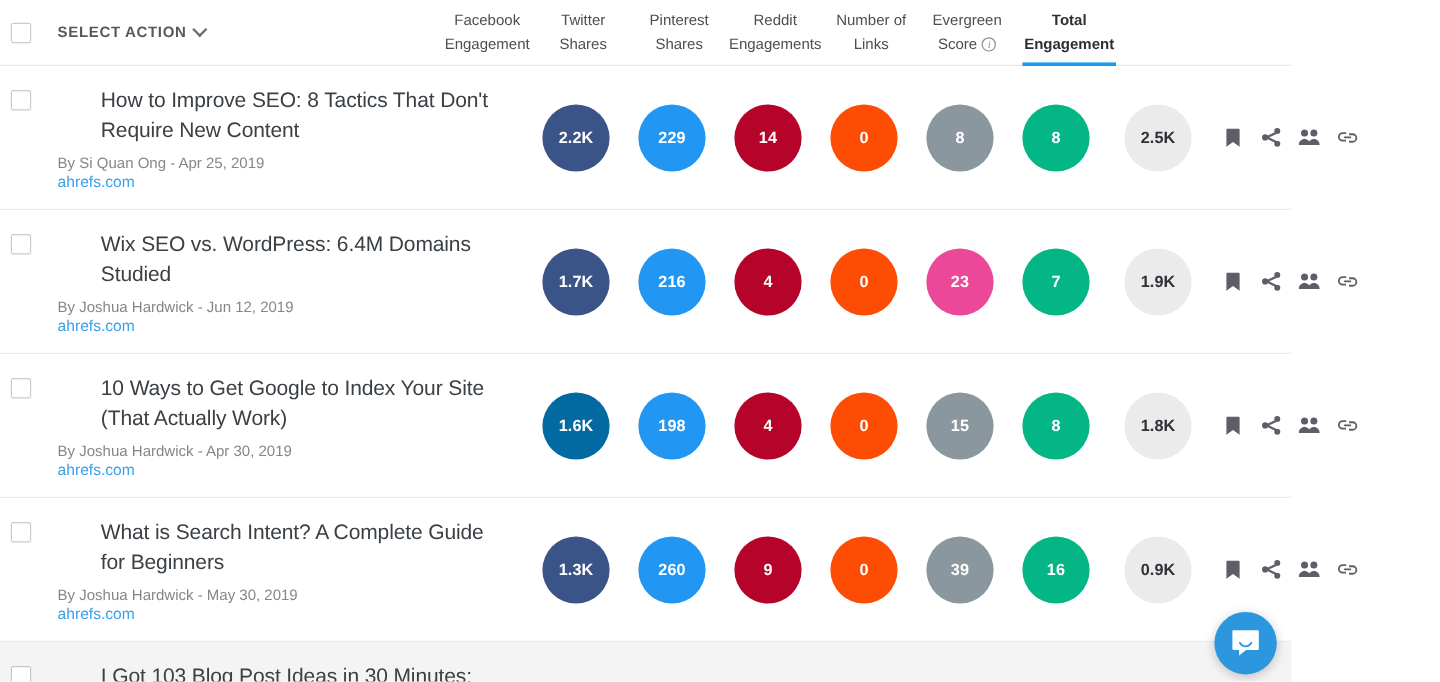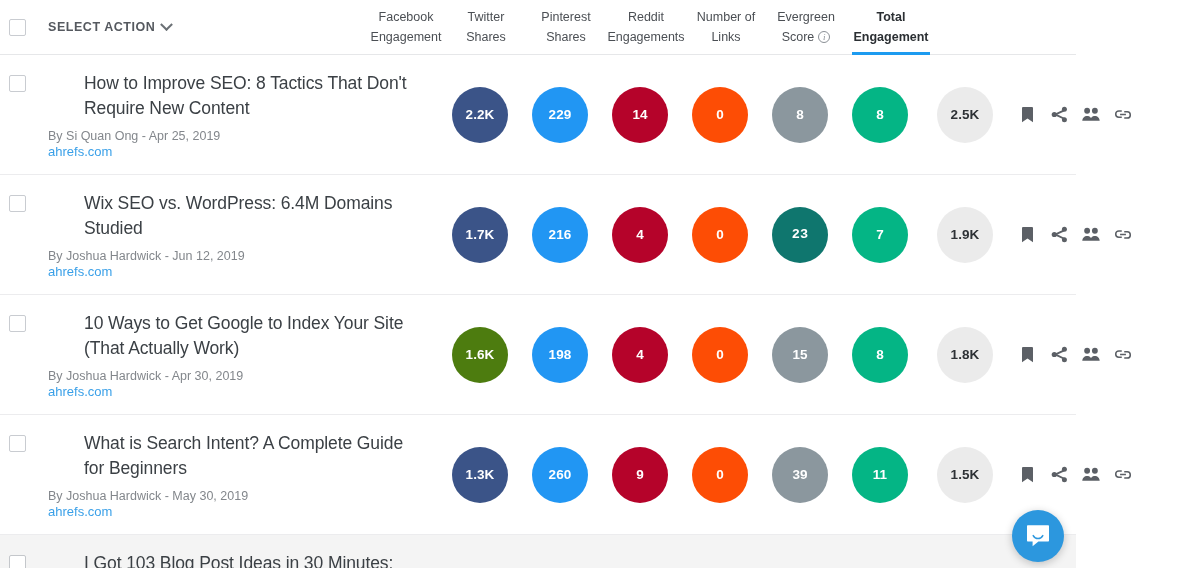--- a/index.html
+++ b/index.html
@@ -247,21 +247,21 @@
           <div class="cell">
             <div class="bubble" style="background: rgb(33, 150, 243);">216</div>
           </div>
           <div class="cell">
             <div class="bubble" style="background: rgb(181, 3, 42);">4</div>
           </div>
           <div class="cell">
             <div class="bubble" style="background: rgb(253, 77, 5);">0</div>
           </div>
           <div class="cell">
-            <div class="bubble" style="background: #0f766e; font-family: Liberation Mono, monospace;">23</div>
+            <div class="bubble" style="background: #ec4899;">23</div>
           </div>
           <div class="cell">
             <div class="bubble" style="background: rgb(4, 181, 133);">7</div>
           </div>
           <div class="cell wide">
             <div class="bubble total">1.9K</div>
           </div>
         </div>
         <div class="row-actions">
           <span class="act">
@@ -301,21 +301,21 @@
             <div class="checkbox"></div>
           </div>
           <div class="row-text">
             <div class="title">10 Ways to Get Google to Index Your Site (That Actually Work)</div>
             <div class="byline">By Joshua Hardwick - Apr 30, 2019</div>
             <div class="domain">ahrefs.com</div>
           </div>
         </div>
         <div class="row-cols">
           <div class="cell">
-            <div class="bubble" style="background: #4d7c0f;">1.6K</div>
+            <div class="bubble" style="background: #0369a1;">1.6K</div>
           </div>
           <div class="cell">
             <div class="bubble" style="background: rgb(33, 150, 243);">198</div>
           </div>
           <div class="cell">
             <div class="bubble" style="background: rgb(181, 3, 42);">4</div>
           </div>
           <div class="cell">
             <div class="bubble" style="background: rgb(253, 77, 5);">0</div>
           </div>
@@ -382,24 +382,24 @@
           <div class="cell">
             <div class="bubble" style="background: rgb(181, 3, 42);">9</div>
           </div>
           <div class="cell">
             <div class="bubble" style="background: rgb(253, 77, 5);">0</div>
           </div>
           <div class="cell">
             <div class="bubble" style="background: rgb(139, 151, 158);">39</div>
           </div>
           <div class="cell">
-            <div class="bubble" style="background: rgb(4, 181, 133);">11</div>
+            <div class="bubble" style="background: rgb(4, 181, 133);">16</div>
           </div>
           <div class="cell wide">
-            <div class="bubble total">1.5K</div>
+            <div class="bubble total">0.9K</div>
           </div>
         </div>
         <div class="row-actions">
           <span class="act">
             <svg width="13" height="16" viewBox="0 0 13 16">
               <path d="M2 0h9a1 1 0 0 1 1 1v14.2L6.5 11.4 1 15.2V1a1 1 0 0 1 1-1z"></path>
             </svg>
           </span>
           <span class="act">
             <svg width="17" height="17" viewBox="0 0 17 17">

